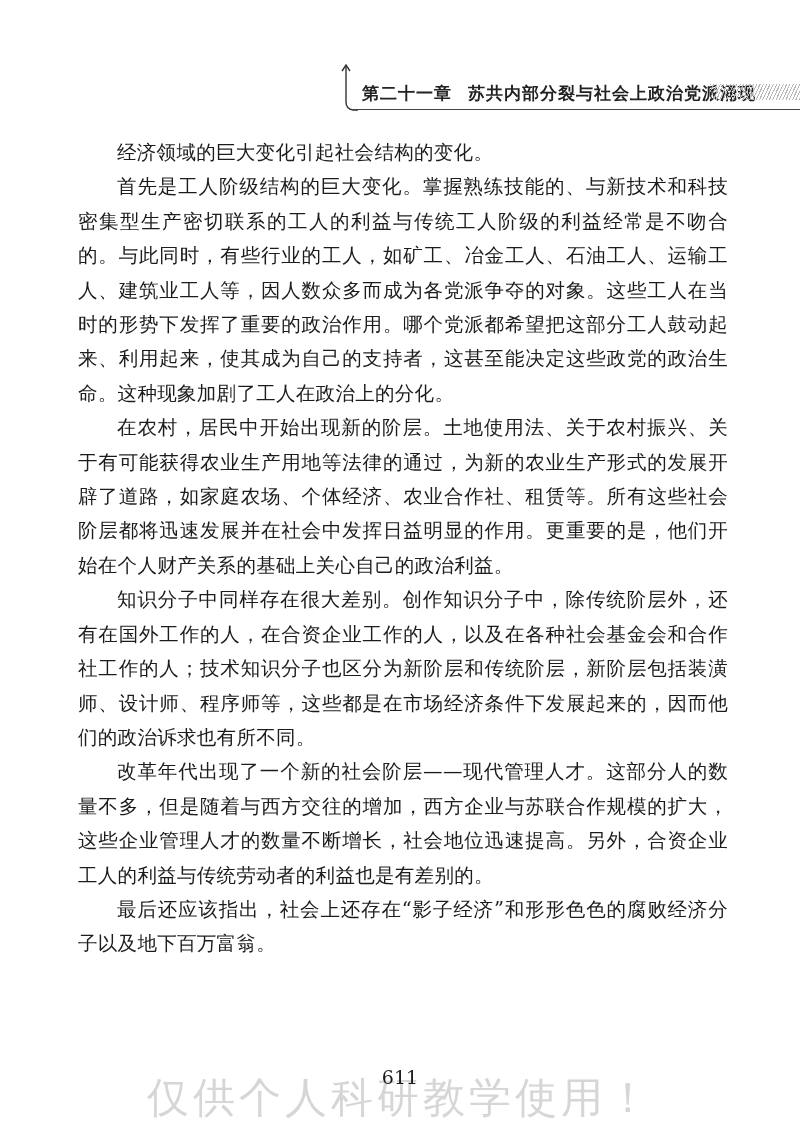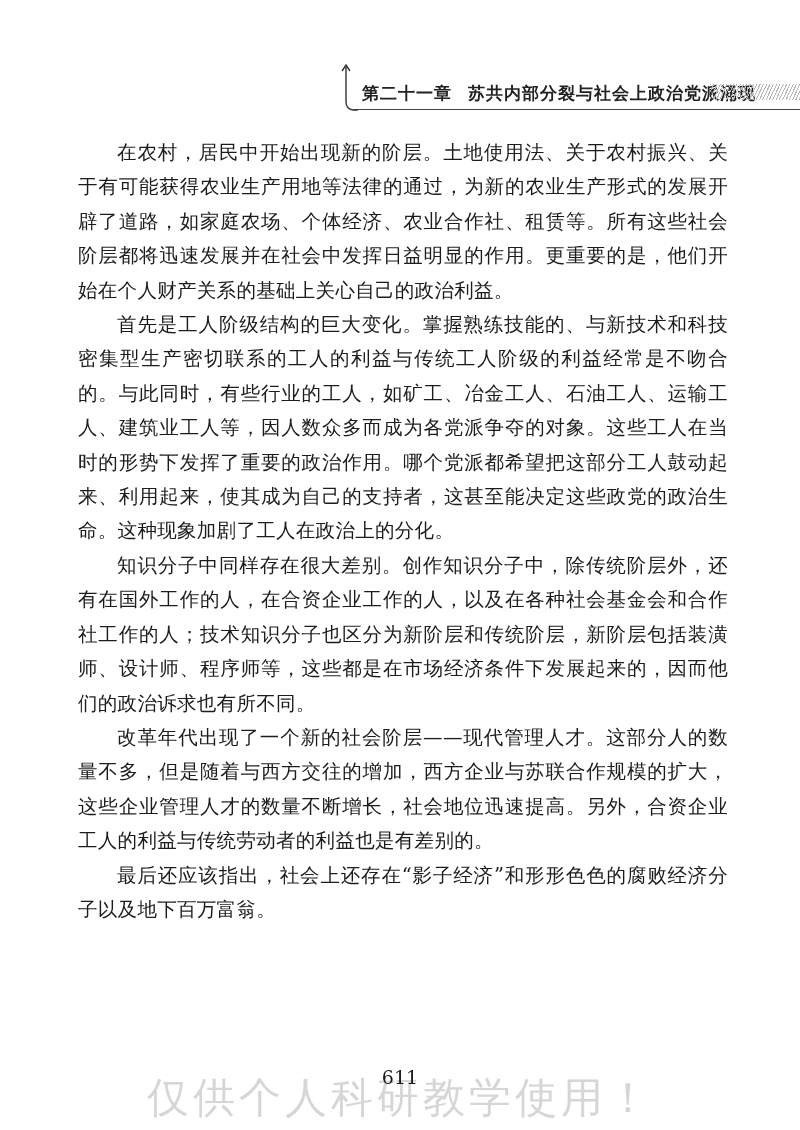--- a/index.html
+++ b/index.html
@@ -51,21 +51,22 @@
     <path d="M4 9 L8 3 L12 9" fill="none" stroke="#333" stroke-width="1.4"></path>
   </svg>
   <div class="title">
     <span class="chapter">第二十一章</span><span>苏共内部分裂与社会上政治党派涌现</span>
   </div>
   <div class="hatch"></div>
   <div class="rule"></div>
 </div>
 
 <div class="content">
+  <p class="para">经济领域的巨大变化引起社会结构的变化。</p>
+  <p class="para">首先是工人阶级结构的巨大变化。掌握熟练技能的、与新技术和科技密集型生产密切联系的工人的利益与传统工人阶级的利益经常是不吻合的。与此同时，有些行业的工人，如矿工、冶金工人、石油工人、运输工人、建筑业工人等，因人数众多而成为各党派争夺的对象。这些工人在当时的形势下发挥了重要的政治作用。哪个党派都希望把这部分工人鼓动起来、利用起来，使其成为自己的支持者，这甚至能决定这些政党的政治生命。这种现象加剧了工人在政治上的分化。</p>
   <p class="para">在农村，居民中开始出现新的阶层。土地使用法、关于农村振兴、关于有可能获得农业生产用地等法律的通过，为新的农业生产形式的发展开辟了道路，如家庭农场、个体经济、农业合作社、租赁等。所有这些社会阶层都将迅速发展并在社会中发挥日益明显的作用。更重要的是，他们开始在个人财产关系的基础上关心自己的政治利益。</p>
-  <p class="para">首先是工人阶级结构的巨大变化。掌握熟练技能的、与新技术和科技密集型生产密切联系的工人的利益与传统工人阶级的利益经常是不吻合的。与此同时，有些行业的工人，如矿工、冶金工人、石油工人、运输工人、建筑业工人等，因人数众多而成为各党派争夺的对象。这些工人在当时的形势下发挥了重要的政治作用。哪个党派都希望把这部分工人鼓动起来、利用起来，使其成为自己的支持者，这甚至能决定这些政党的政治生命。这种现象加剧了工人在政治上的分化。</p>
   <p class="para">知识分子中同样存在很大差别。创作知识分子中，除传统阶层外，还有在国外工作的人，在合资企业工作的人，以及在各种社会基金会和合作社工作的人；技术知识分子也区分为新阶层和传统阶层，新阶层包括装潢师、设计师、程序师等，这些都是在市场经济条件下发展起来的，因而他们的政治诉求也有所不同。</p>
   <p class="para">改革年代出现了一个新的社会阶层——现代管理人才。这部分人的数量不多，但是随着与西方交往的增加，西方企业与苏联合作规模的扩大，这些企业管理人才的数量不断增长，社会地位迅速提高。另外，合资企业工人的利益与传统劳动者的利益也是有差别的。</p>
   <p class="para">最后还应该指出，社会上还存在“影子经济”和形形色色的腐败经济分子以及地下百万富翁。</p>
 </div>
 
 <div class="watermark">仅供个人科研教学使用！</div>
 <div class="page-number">611</div>
 
 </body></html>

